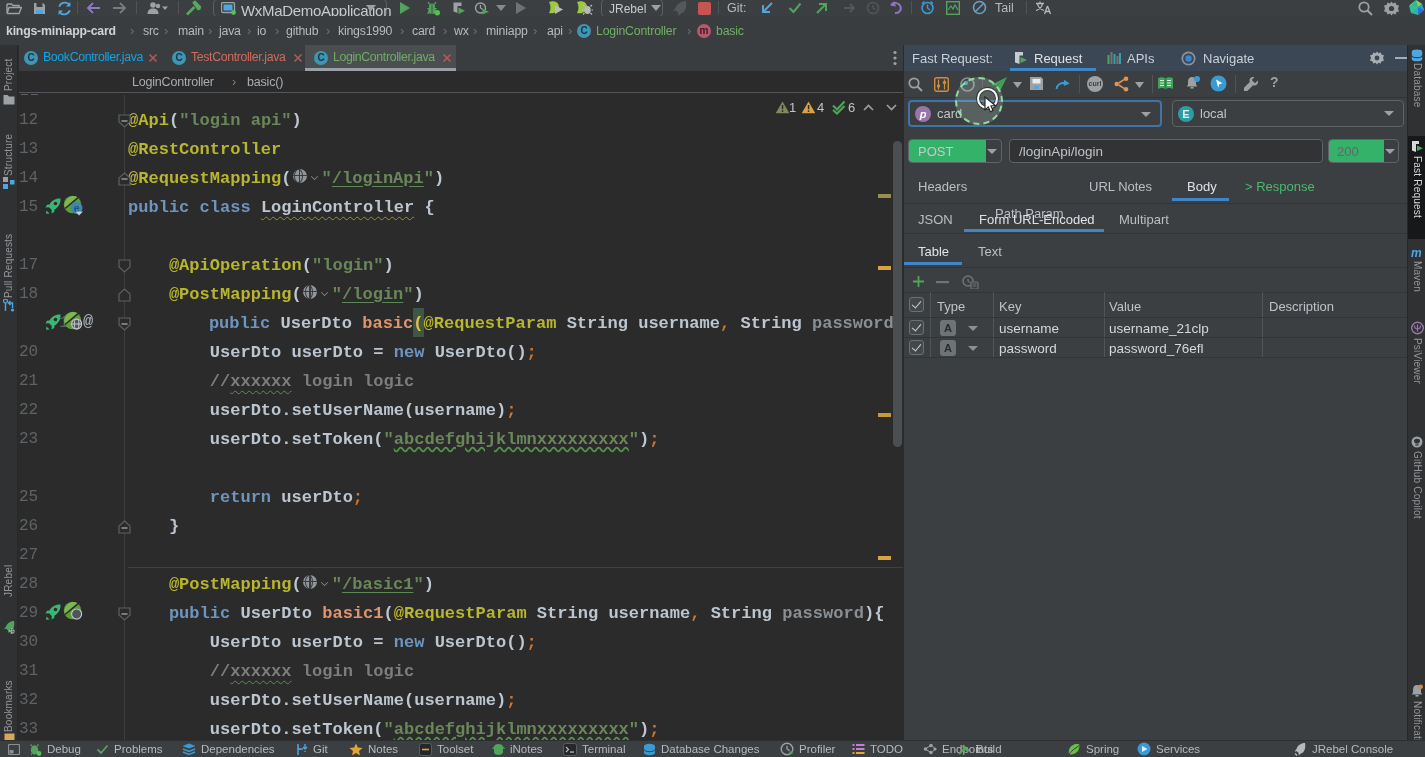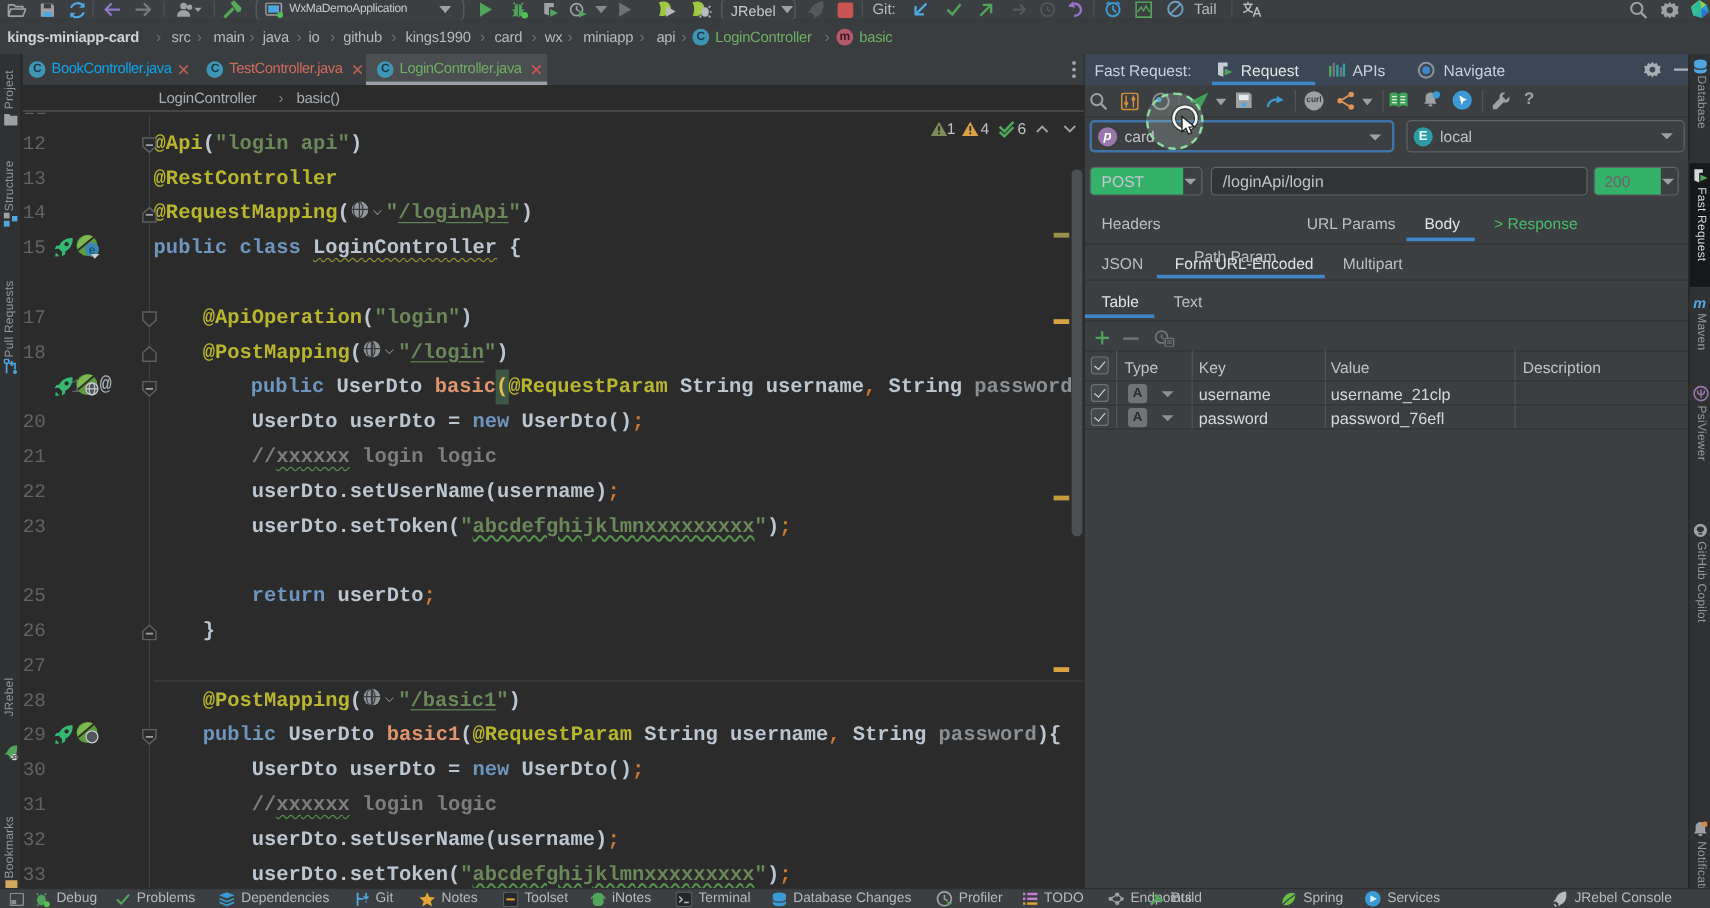--- a/index.html
+++ b/index.html
@@ -108,21 +108,21 @@
     <svg class="abs" style="left:186px;top:0px;" width="17" height="16" viewBox="0 0 17 16">
         <path d="M1 14.5 L8.5 7" stroke="#56a85c" stroke-width="2.6"></path>
         <path d="M6.2 2.5 L9 0.3 L15.2 6.5 L14.6 9.4 L11.8 10.5 Z" fill="#56a85c"></path>
       </svg>
     <div class="abs" style="left:213px;top:-1px;width:174px;height:18px;border:1px solid #5a5e60;border-radius:4px;"></div>
     <svg class="abs" style="left:221px;top:2px;" width="15" height="13" viewBox="0 0 15 13">
         <rect x="0.5" y="0.5" width="13" height="10" rx="1.5" fill="none" stroke="#9da1a4" stroke-width="1.3"></rect>
         <rect x="2.5" y="2.5" width="9" height="6" fill="#4ea7e0"></rect>
         <circle cx="12.5" cy="10.5" r="2.4" fill="#52c252"></circle>
       </svg>
-    <div class="abs" style="left:241px;top:2px;font-size:10px;letter-spacing:-0.3px;color:#c6cacd;">WxMaDemoApplication</div>
+    <div class="abs" style="left:241px;top:2px;font-size:15px;letter-spacing:-0.3px;color:#c6cacd;">WxMaDemoApplication</div>
     <svg class="abs" style="left:366px;top:5px;" width="10" height="6" viewBox="0 0 10 6">
         <path d="M0 0 L10 0 L5 6 Z" fill="#9da1a4"></path>
       </svg>
     <svg class="abs" style="left:398px;top:1px;" width="13" height="14" viewBox="0 0 13 14">
         <path d="M2 1 L12 7 L2 13 Z" fill="#52a45c"></path>
       </svg>
     <svg class="abs" style="left:425px;top:1px;" width="16" height="15" viewBox="0 0 16 15">
         <path d="M4.5 3 L3 1.2 M9.5 3 L11 1.2 M2.2 7.5 L3.8 7.5 M10.2 7.5 L11.8 7.5 M4 11 L2.5 12.8 M10 11 L11.5 12.8" stroke="#52a45c" stroke-width="1.2"></path>
         <ellipse cx="7" cy="5" rx="3" ry="2.4" fill="#52a45c"></ellipse>
         <ellipse cx="7" cy="9.3" rx="3.8" ry="3.8" fill="#52a45c"></ellipse>
@@ -574,21 +574,21 @@
       </div>
     <div class="abs" style="left:424px;top:94px;width:71px;height:24px;border:1px solid #5e6366;border-radius:4px;overflow:hidden;">
       <div class="abs" style="left:0;top:0;width:55px;height:24px;background:#34b26a;color:#6f6169;font-size:13px;">
           <span style="position:absolute;left:8px;top:4px;">200</span>
         </div>
       <div class="arrowdn" style="position:absolute;right:3px;top:9px;"></div>
     </div>
 
     <div class="ptabs" style="left:14px;top:134px;">Headers</div>
     <div class="ptabs" style="left:91px;top:134px;margin-top:27px;">Path Param</div>
-    <div class="ptabs" style="left:185px;top:134px;">URL Params</div>
+    <div class="ptabs" style="left:185px;top:134px;">URL Notes</div>
     <div class="ptabs" style="left:283px;top:134px;color:#dfe3e8;">Body</div>
     <div class="ptabs" style="left:341px;top:134px;color:#49b96c;">&gt; Response</div>
     <div class="ptab-underline" style="left:268px;top:153px;width:57px;"></div>
     <div class="seph" style="top:158px;"></div>
     <div class="ptabs" style="left:14px;top:167px;">JSON</div>
     <div class="ptabs" style="left:75px;top:167px;color:#dfe3e8;">Form URL-Encoded</div>
     <div class="ptabs" style="left:215px;top:167px;">Multipart</div>
     <div class="ptab-underline" style="left:60px;top:184px;width:140px;"></div>
     <div class="seph" style="top:188px;"></div>
     <div class="ptabs" style="left:14px;top:199px;color:#dfe3e8;">Table</div>

